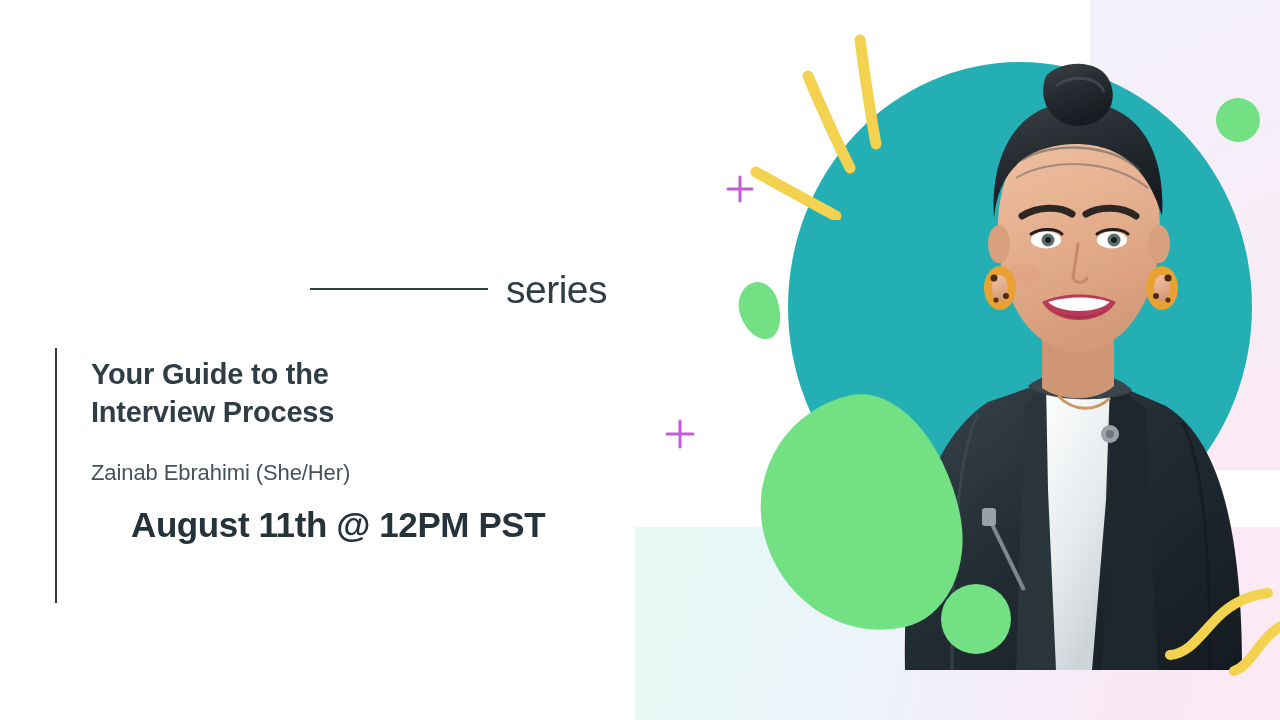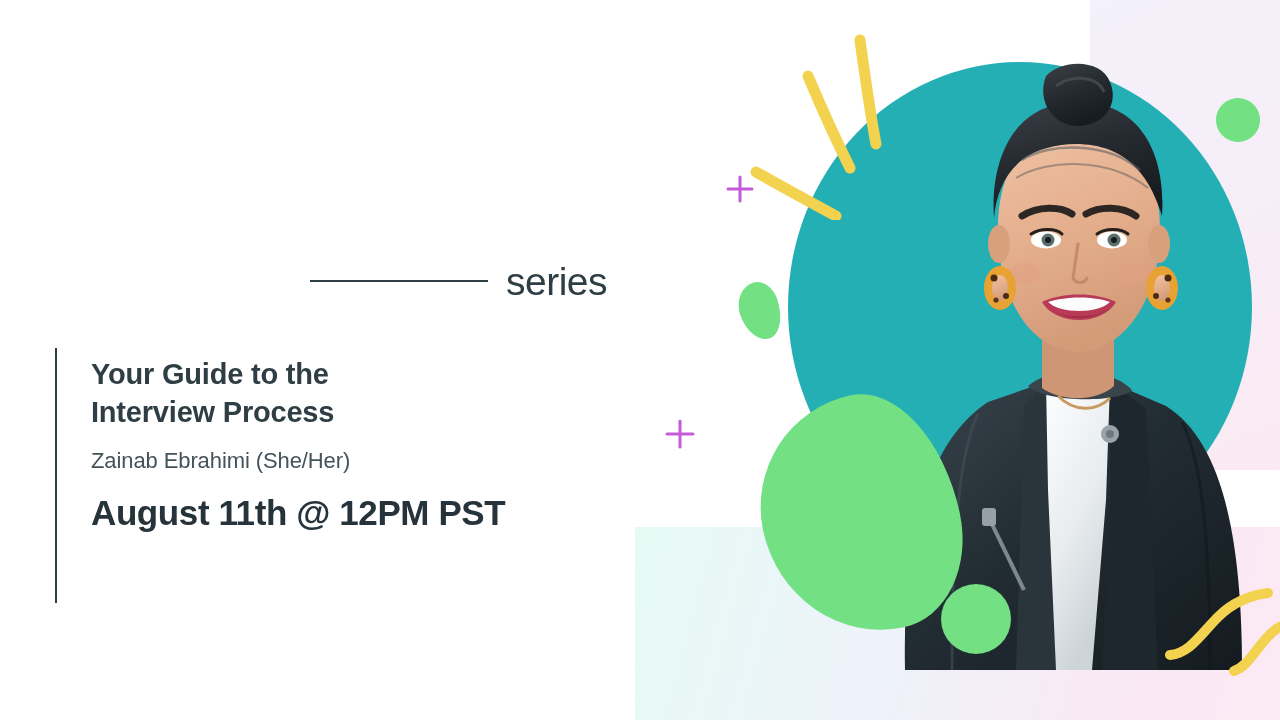--- a/index.html
+++ b/index.html
@@ -96,21 +96,21 @@
 
   .headline-outline {
     position:absolute;
     left:40px; top:160px;
     width:620px; height:105px;
   }
   .headline-outline svg { display:block; width:100%; height:100%; }
 
   .series-row {
     position:absolute;
-    left:310px; top:258px;
+    left:310px; top:266px;
     width:330px; height:46px;
     display:flex;
     align-items:center;
     gap:18px;
   }
   .series-rule {
     width:178px; height:2px;
     background:#2f3d45;
     flex:none;
   }
@@ -137,35 +137,36 @@
 
   .talk-title {
     font-size:29px;
     font-weight:600;
     line-height:1.30;
     color:#2f3d45;
     letter-spacing:-0.2px;
   }
 
   .speaker-line {
-    margin-top:14px;
+    margin-top:26px;
     font-size:22px;
     font-weight:400;
     line-height:1.42;
     color:#44525a;
     letter-spacing:-0.1px;
   }
 
   .datetime {
     margin-top:17px;
     font-size:35px;
     font-weight:700;
     color:#26333b;
     letter-spacing:-0.4px;
     line-height:1.1;
+    margin-left:40px;
   }
 </style>
 </head>
 <body>
 
 <div id="stage">
 
   <div class="panel-tr"></div>
   <div class="panel-br"></div>
 

